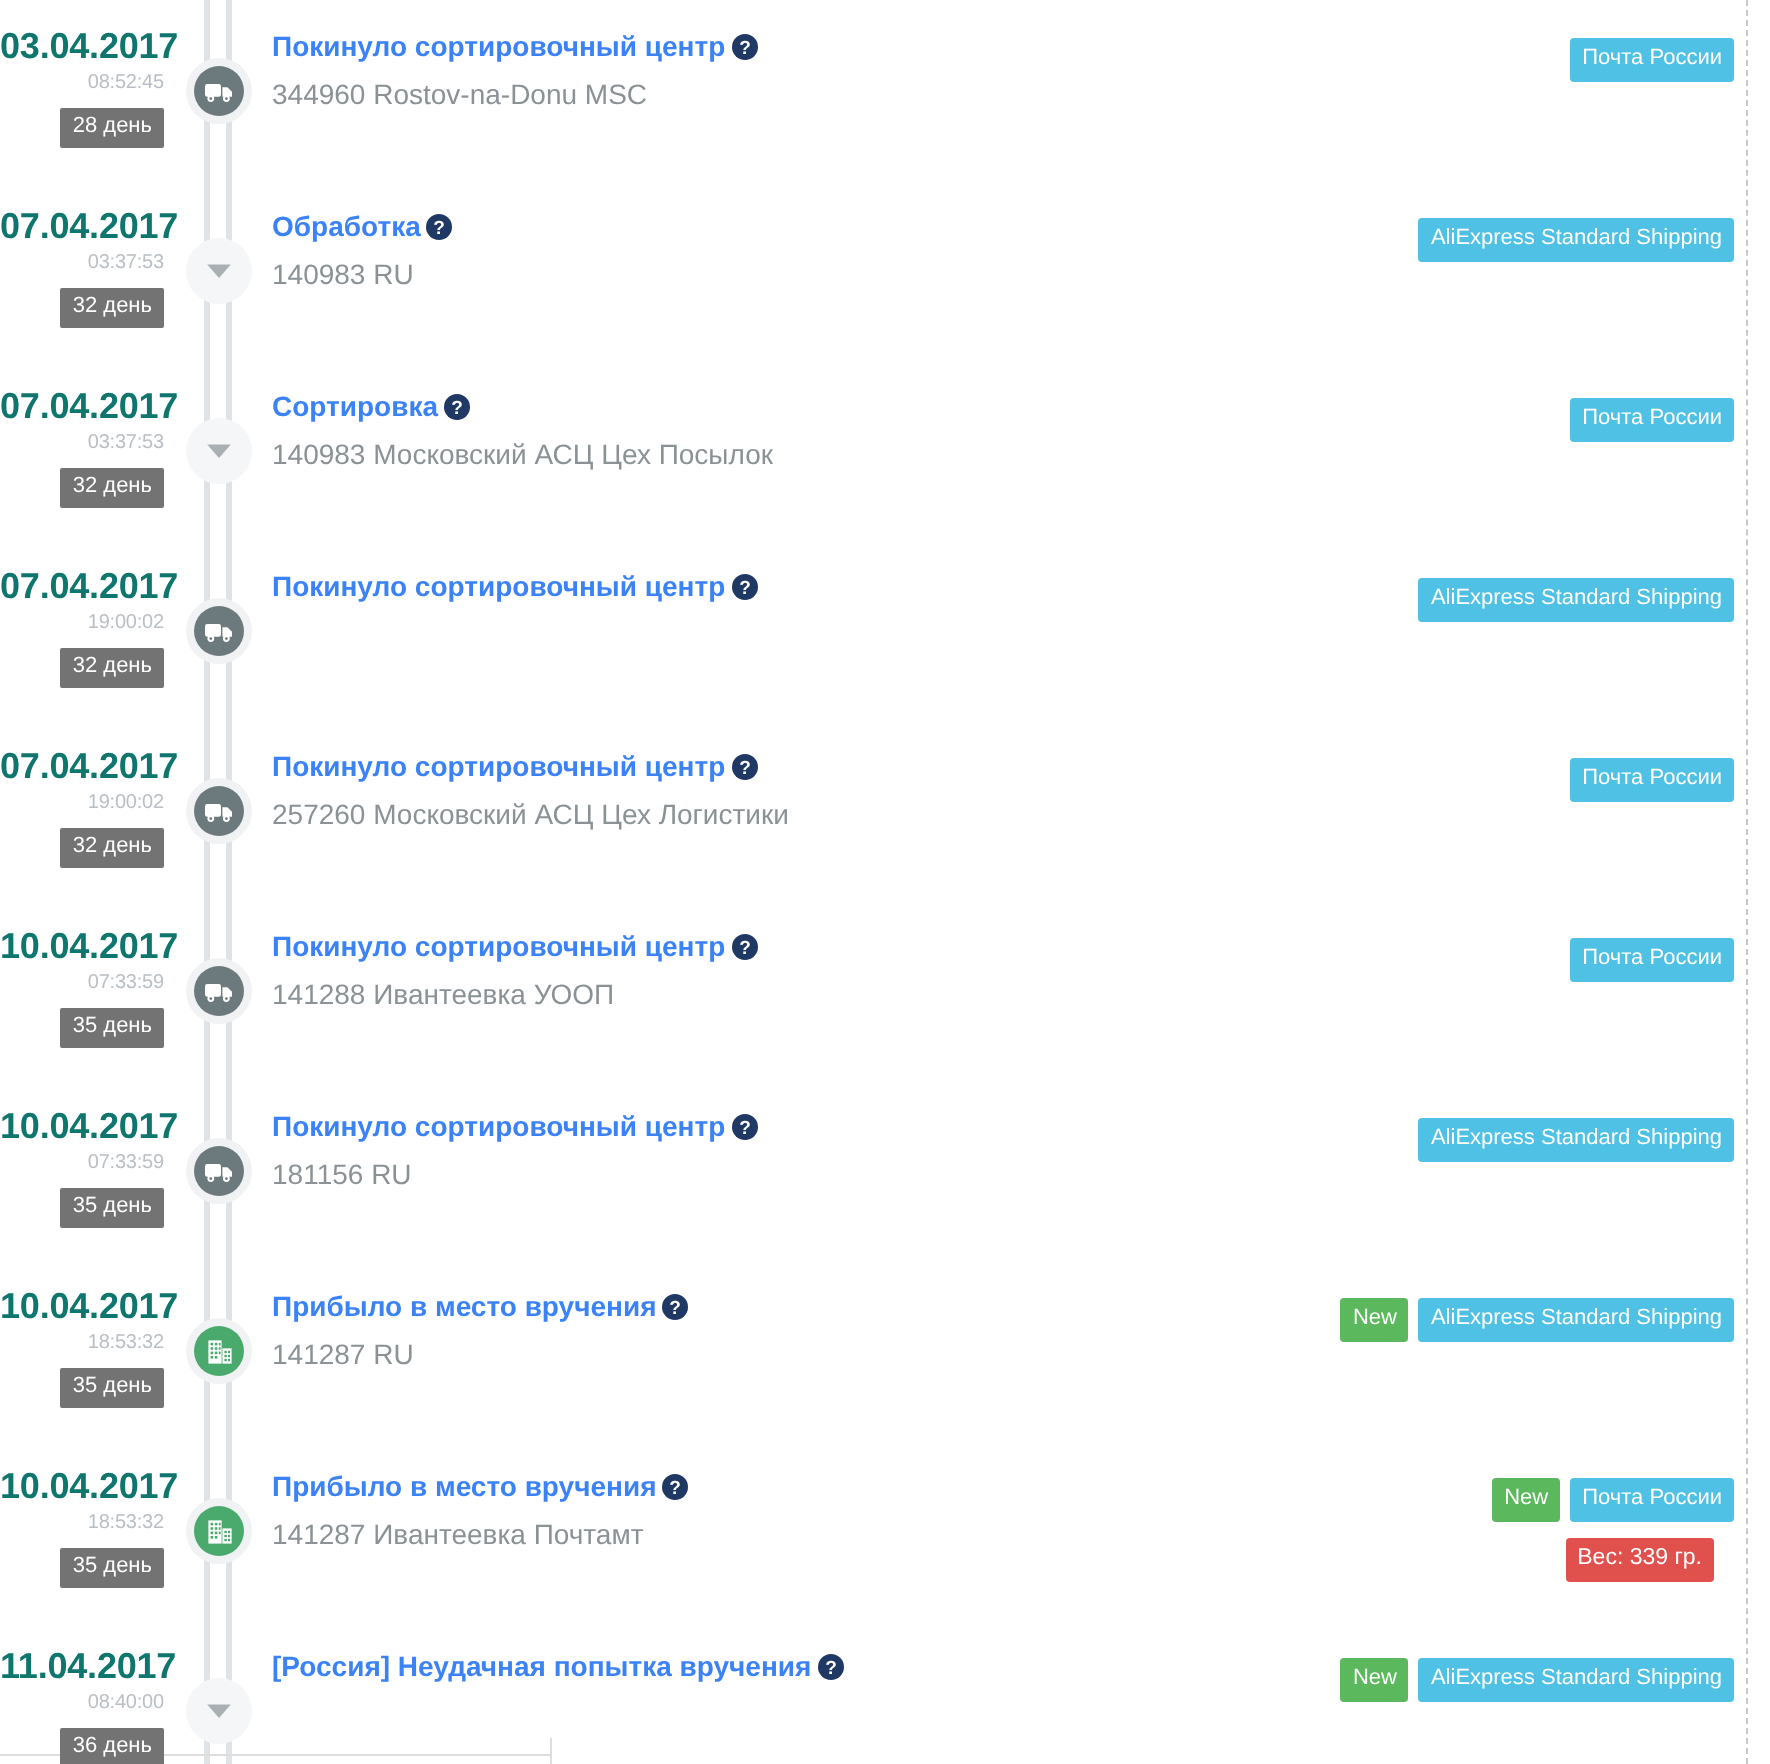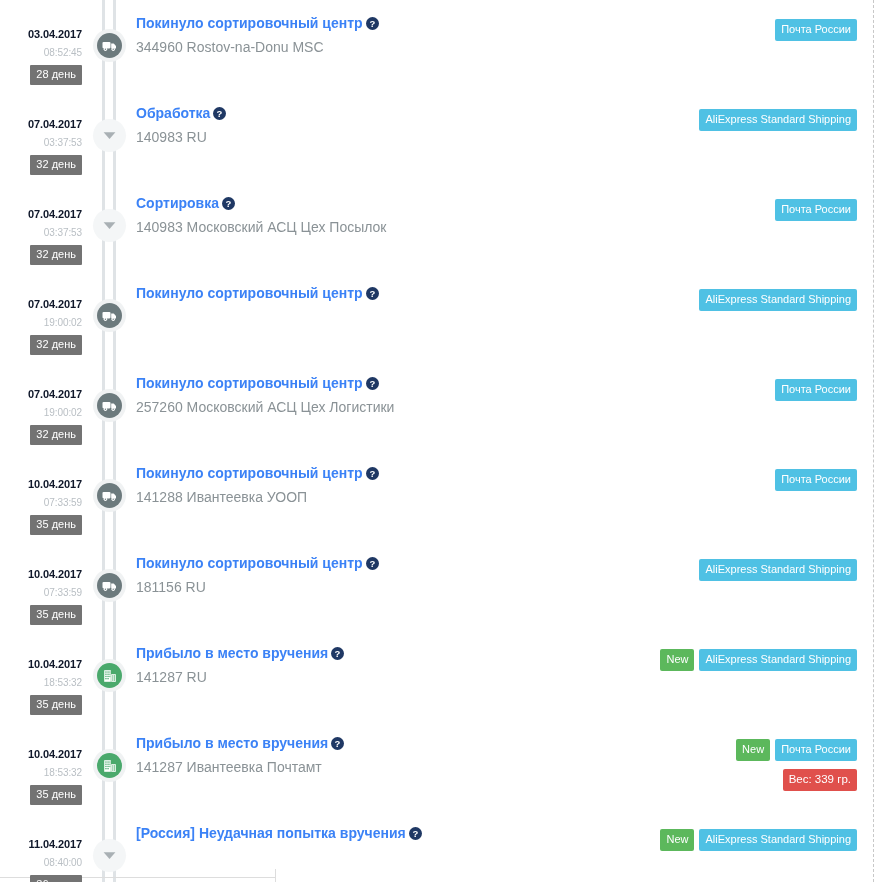--- a/index.html
+++ b/index.html
@@ -81,25 +81,25 @@
   
   .date-col {
     position: absolute;
     left: 0;
     top: 0;
     width: 82px;
     text-align: right;
   }
   .event-date {
     display: block;
-    font-size: 11px;
+    font-size: 18px;
     font-weight: bold;
-    color: #0f172a;
+    color: #0f766e;
     line-height: 17px;
-    padding-top: 26px;
+    padding-top: 15px;
     letter-spacing: -0.1px;
   }
   .event-time {
     display: block;
     font-size: 10px;
     color: #b9bfc4;
     line-height: 20px;
     letter-spacing: -0.1px;
   }
   .day-badge-wrap {
@@ -174,21 +174,21 @@
     font-size: 14px;
     color: #8a9296;
     line-height: 21px;
     padding-top: 3px;
     white-space: nowrap;
   }
 
   
   .badges {
     position: absolute;
-    right: 28px;
+    right: 18px;
     top: 19px;
     display: flex;
     flex-direction: row;
     align-items: center;
     justify-content: flex-end;
     gap: 5px;
     flex-wrap: wrap;
   }
   .badge {
     display: inline-block;

